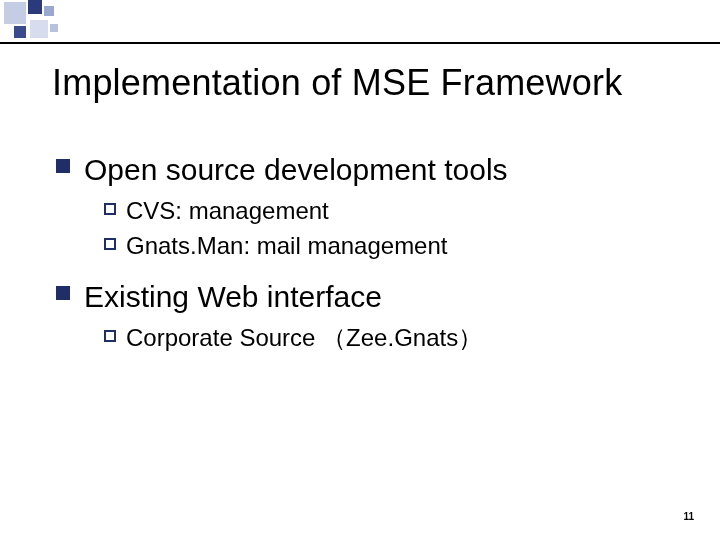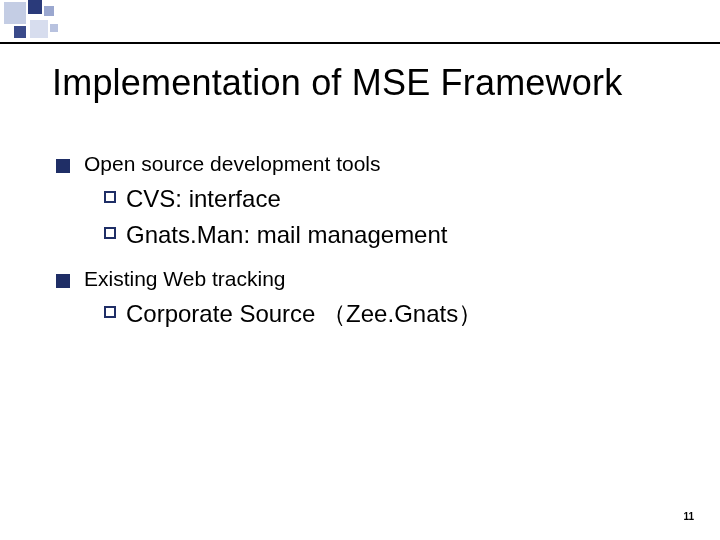--- a/index.html
+++ b/index.html
@@ -66,21 +66,21 @@
   }
   .l1 .bullet-sq {
     width: 14px;
     height: 14px;
     background: #1f2e66;
     margin-top: 9px;
     margin-right: 14px;
     flex: 0 0 auto;
   }
   .l1 .txt {
-    font-size: 21px;
+    font-size: 30px;
     line-height: 1.3;
   }
 
   .sub {
     margin-left: 48px;
     margin-top: 4px;
     margin-bottom: 14px;
   }
   .l2 {
     display: flex;
@@ -127,31 +127,31 @@
 
 <div class="body">
 
   <div class="l1">
     <div class="bullet-sq"></div>
     <div class="txt">Open source development tools</div>
   </div>
   <div class="sub">
     <div class="l2">
       <div class="bullet-hollow"></div>
-      <div class="txt">CVS: interface</div>
+      <div class="txt">CVS: management</div>
     </div>
     <div class="l2">
       <div class="bullet-hollow"></div>
       <div class="txt">Gnats.Man: mail management</div>
     </div>
   </div>
 
   <div class="l1">
     <div class="bullet-sq"></div>
-    <div class="txt">Existing Web tracking</div>
+    <div class="txt">Existing Web interface</div>
   </div>
   <div class="sub">
     <div class="l2">
       <div class="bullet-hollow"></div>
       <div class="txt">Corporate  Source （Zee.Gnats）</div>
     </div>
   </div>
 
 </div>
 

